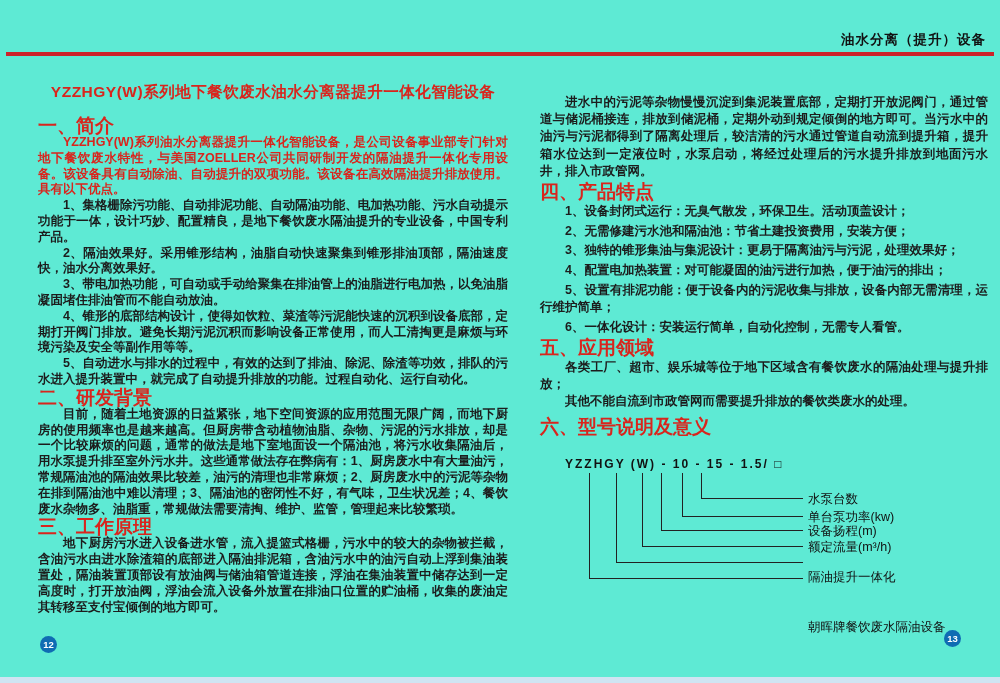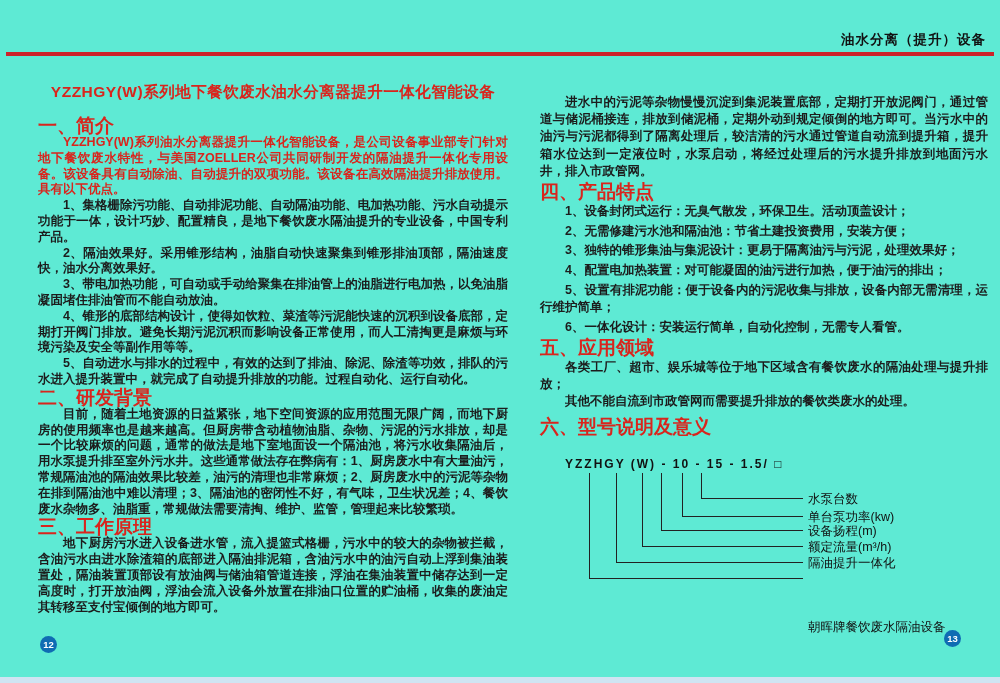--- a/index.html
+++ b/index.html
@@ -50,21 +50,21 @@
   .c1 { left:142px; top:16px; width:121px; height:44px; }
   .c2 { left:121px; top:16px; width:142px; height:58px; }
   .c3 { left:102px; top:16px; width:161px; height:74px; }
   .c4 { left:76px;  top:16px; width:187px; height:90px; }
   .c5 { left:49px;  top:16px; width:214px; height:106px; }
   .diagram-label {
     position:absolute; left:268px; font-size:12.5px; font-weight:normal; color:#111;
     white-space:nowrap;
   }
   .l0 { top:34px; } .l1 { top:52px; } .l2 { top:66px;text-align:right; }
-  .l3 { top:82px; } .l4 { top:98px; } .l5 { top:114px;margin-top:48px; }
+  .l3 { top:82px; } .l4 { top:112px; } .l5 { top:114px;margin-top:48px; }
 
   .page-badge {
     position:absolute; width:17px; height:17px; border-radius:50%;
     background:#0f6cb3; color:#fff; font-size:9.5px; font-weight:bold;
     display:flex; align-items:center; justify-content:center;
   }
   .badge-left { left:40px; top:636px; }
   .badge-right { left:944px; top:630px; }
   .footer-strip {
     position:absolute; left:0; right:0; bottom:0; height:6px; background:#cfe4f2;

